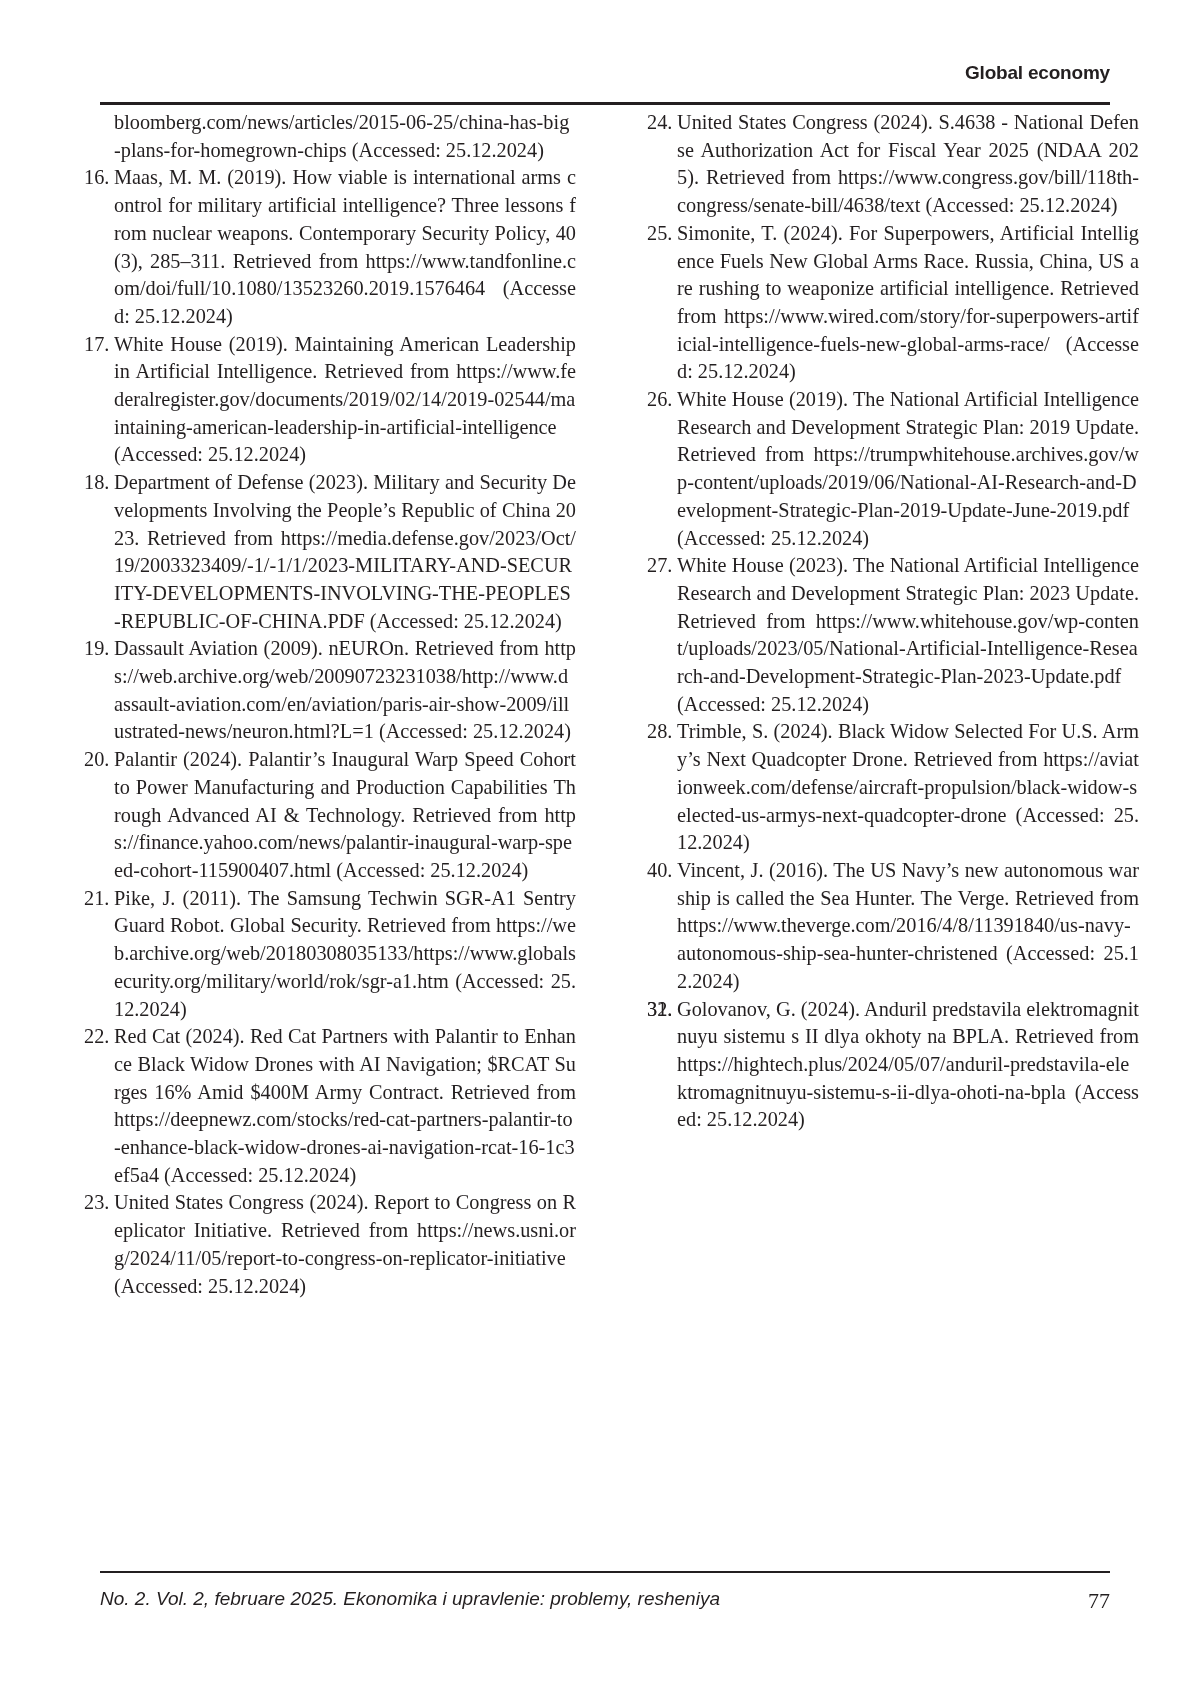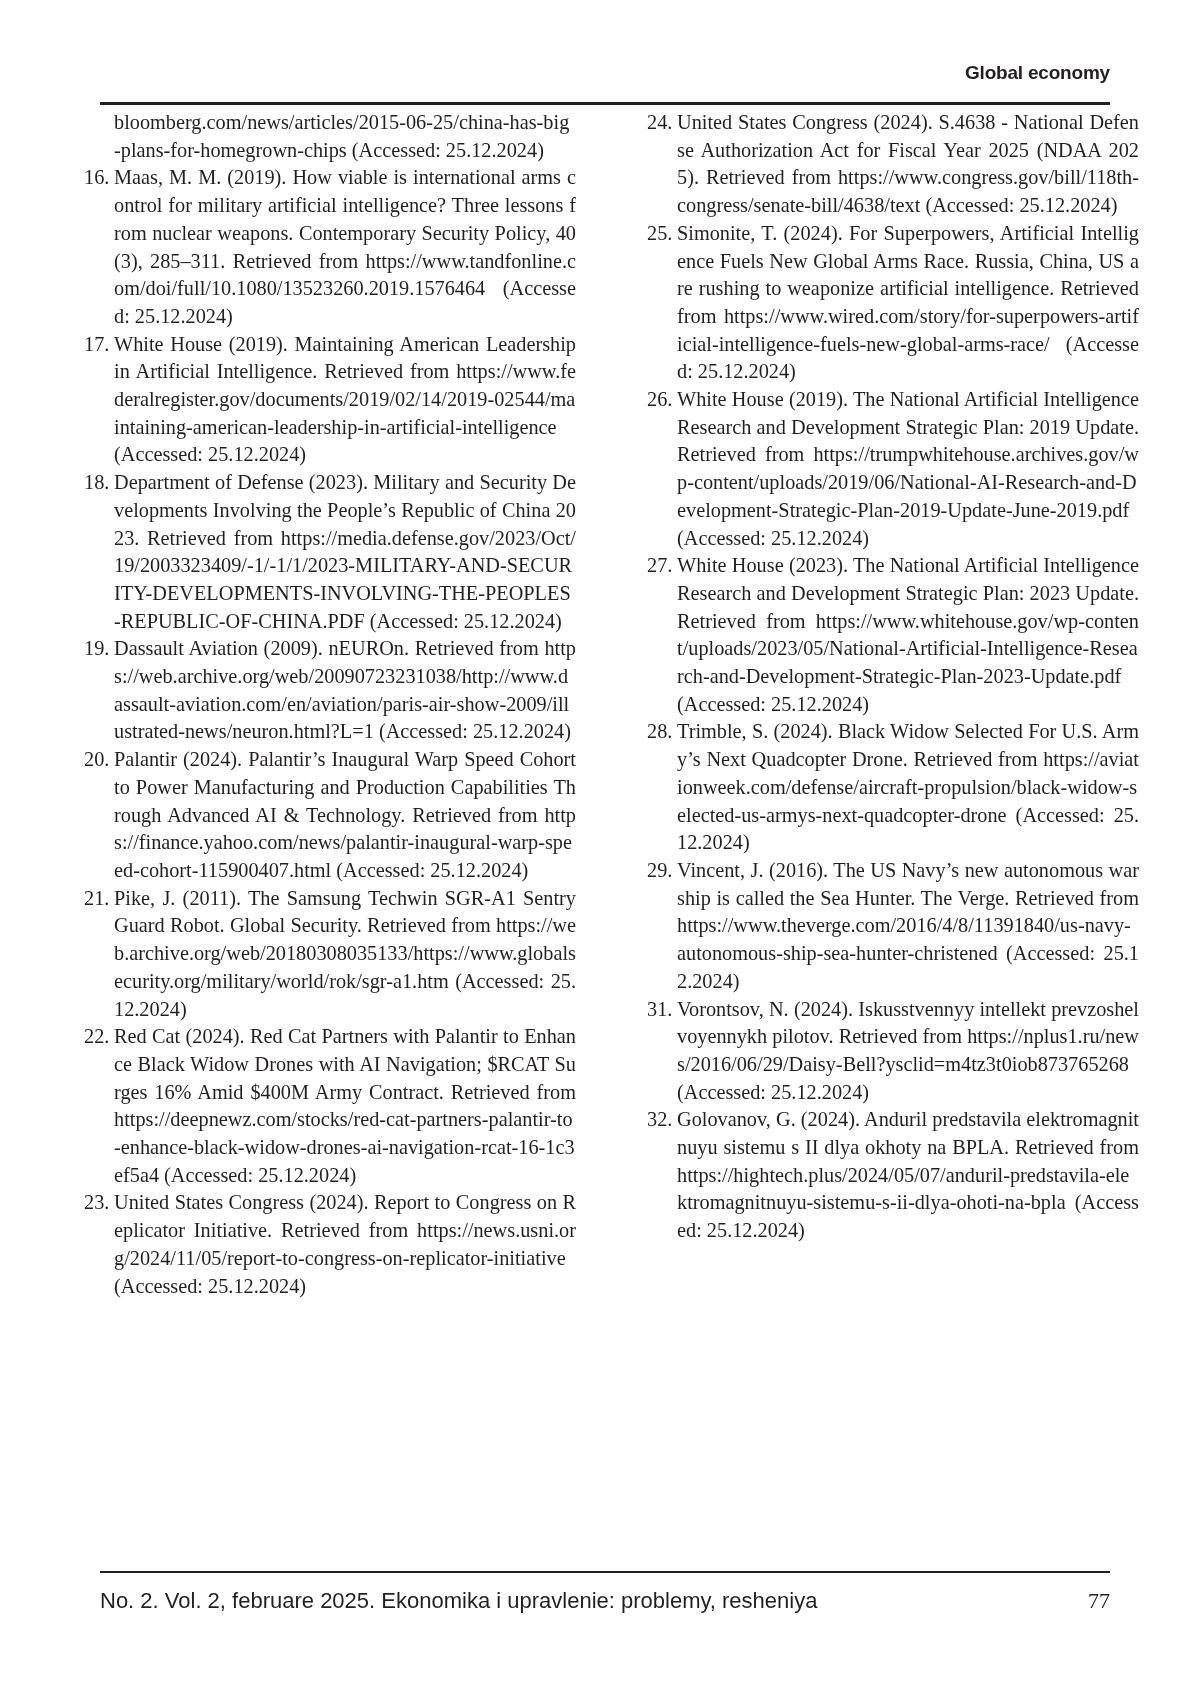--- a/index.html
+++ b/index.html
@@ -15,21 +15,21 @@
     position: absolute; top: 109px; width: 492px;
     font-family: "Liberation Serif", serif; font-size: 20.3px; line-height: 27.7px;
   }
   .column.left { left: 84px; }
   .column.right { left: 620px; margin-left: 27px; }
   .ref { position: relative; padding-left: 30px; text-align: justify; text-align-last: left; hyphens: none; word-break: break-all; }
   .ref-num { position: absolute; left: 0; top: 0; }
   .ref.cont { padding-left: 30px; }
   .footer-text {
     position: absolute; left: 100px; top: 1588px;
-    font-family: "Liberation Sans", sans-serif; font-size: 22px;
+    font-family: "Liberation Sans", sans-serif; font-size: 19px; font-style: italic;
   }
   .page-number {
     position: absolute; right: 90px; top: 1588px;
     font-family: Liberation Serif, serif; font-size: 22px;
   }
 </style>
 </head>
 <body>
 
 <div class="header-title">Global economy</div>
@@ -88,26 +88,25 @@
   </div>
   <div class="ref">
     <span class="ref-num">27.</span>
     <span class="ref-text">White House (2023). The National Artificial Intelligence Research and Development Strategic Plan: 2023 Update. Retrieved from https://www.whitehouse.gov/wp-content/uploads/2023/05/National-Artificial-Intelligence-Research-and-Development-Strategic-Plan-2023-Update.pdf (Accessed: 25.12.2024)</span>
   </div>
   <div class="ref">
     <span class="ref-num">28.</span>
     <span class="ref-text">Trimble, S. (2024). Black Widow Selected For U.S. Army’s Next Quadcopter Drone. Retrieved from https://aviationweek.com/defense/aircraft-propulsion/black-widow-selected-us-armys-next-quadcopter-drone (Accessed: 25.12.2024)</span>
   </div>
   <div class="ref">
-    <span class="ref-num">29.</span>
+    <span class="ref-num">40.</span>
     <span class="ref-text">Vincent, J. (2016). The US Navy’s new autonomous warship is called the Sea Hunter. The Verge. Retrieved from https://www.theverge.com/2016/4/8/11391840/us-navy-autonomous-ship-sea-hunter-christened (Accessed: 25.12.2024)</span>
   </div>
   <div class="ref">
     <span class="ref-num">31.</span>
-    <span class="ref-text">Vorontsov, N. (2024). Iskusstvennyy intellekt prevzoshel voyennykh pilotov. Retrieved from https://nplus1.ru/news/2016/06/29/Daisy-Bell?ysclid=m4tz3t0iob873765268 (Accessed: 25.12.2024)</span>
   </div>
   <div class="ref">
     <span class="ref-num">32.</span>
     <span class="ref-text">Golovanov, G. (2024). Anduril predstavila elektromagnitnuyu sistemu s II dlya okhoty na BPLA. Retrieved from https://hightech.plus/2024/05/07/anduril-predstavila-elektromagnitnuyu-sistemu-s-ii-dlya-ohoti-na-bpla (Accessed: 25.12.2024)</span>
   </div>
 </div>
 
 <div class="rule bottom"></div>
 <div class="footer-text">No. 2. Vol. 2, februare 2025. Ekonomika i upravlenie: problemy, resheniya</div>
 <div class="page-number">77</div>

